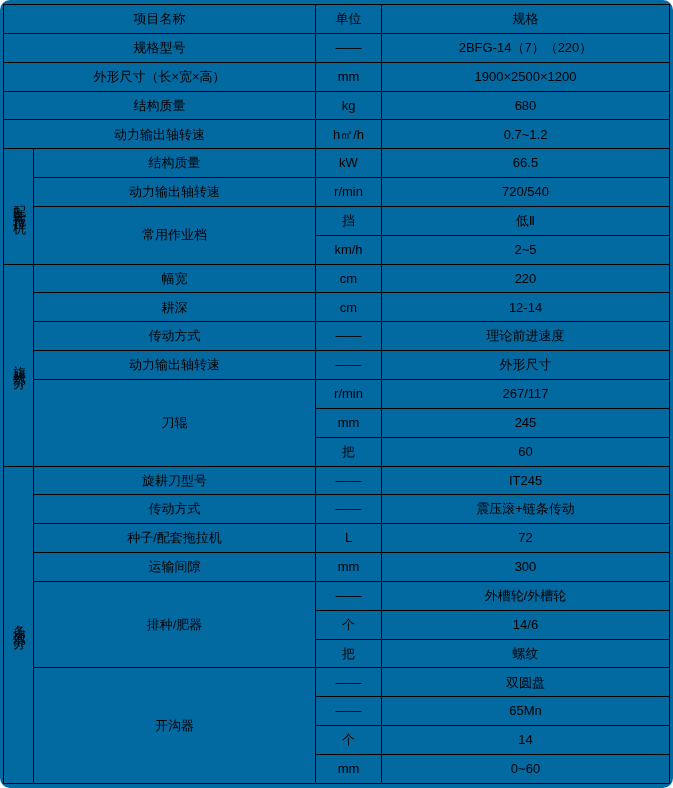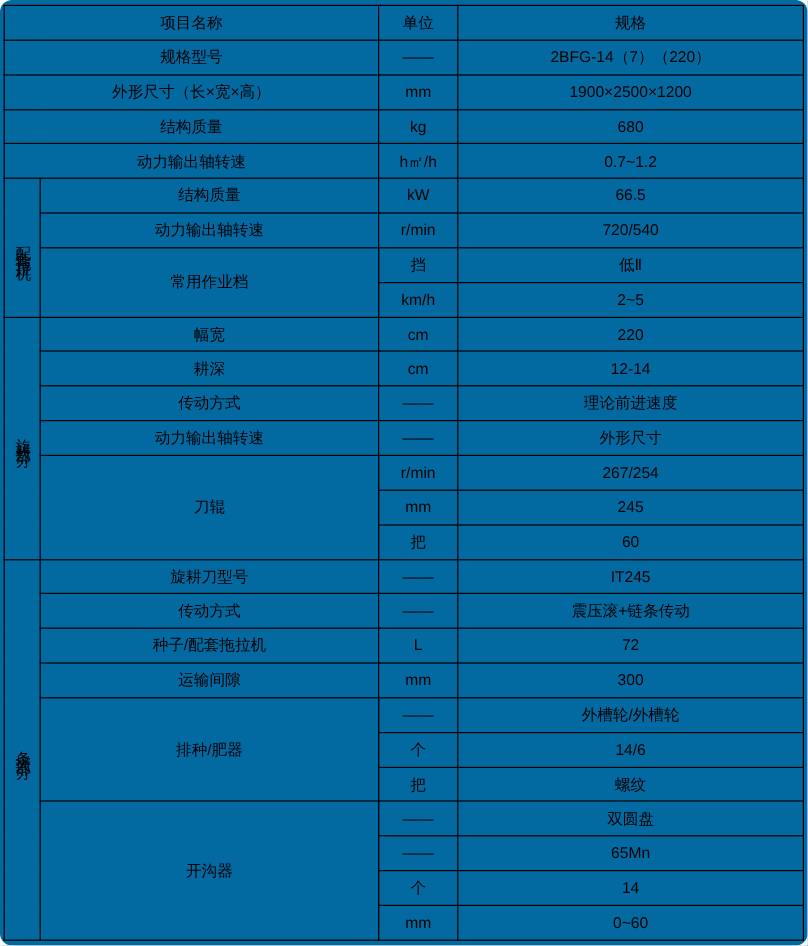--- a/index.html
+++ b/index.html
@@ -139,21 +139,21 @@
       </tr>
       <tr>
         <td colspan="2">动力输出轴转速</td>
         <td>——</td>
         <td>外形尺寸</td>
       </tr>
       <tr>
         <td rowspan="3">刀辊</td>
         <td>设计转速</td>
         <td>r/min</td>
-        <td>267/254</td>
+        <td>267/117</td>
       </tr>
       <tr>
         <td>最大回转半径</td>
         <td>mm</td>
         <td>245</td>
       </tr>
       <tr>
         <td>总安装刀数</td>
         <td>把</td>
         <td>60</td>

